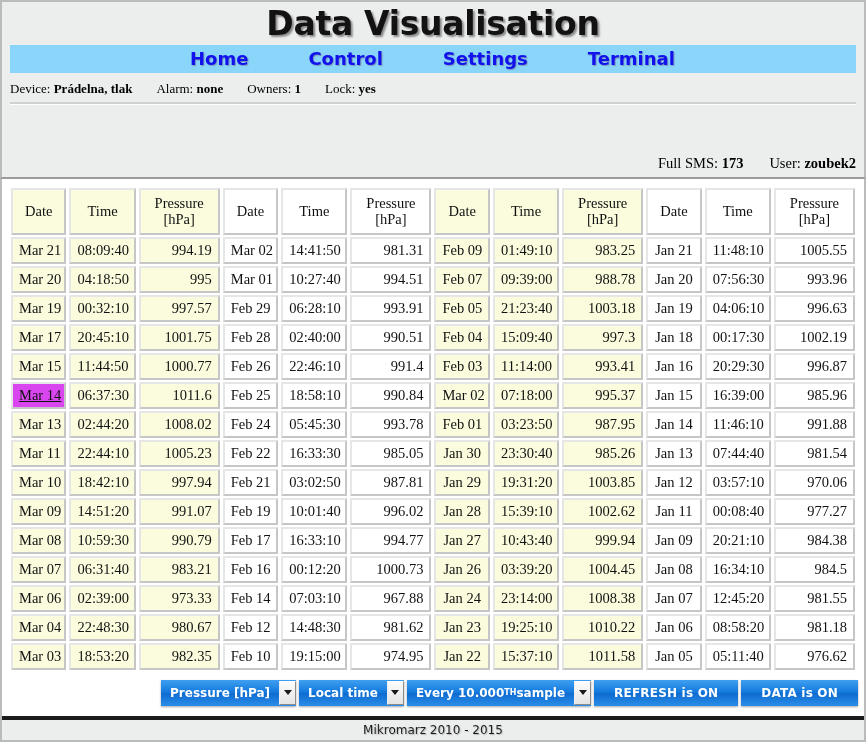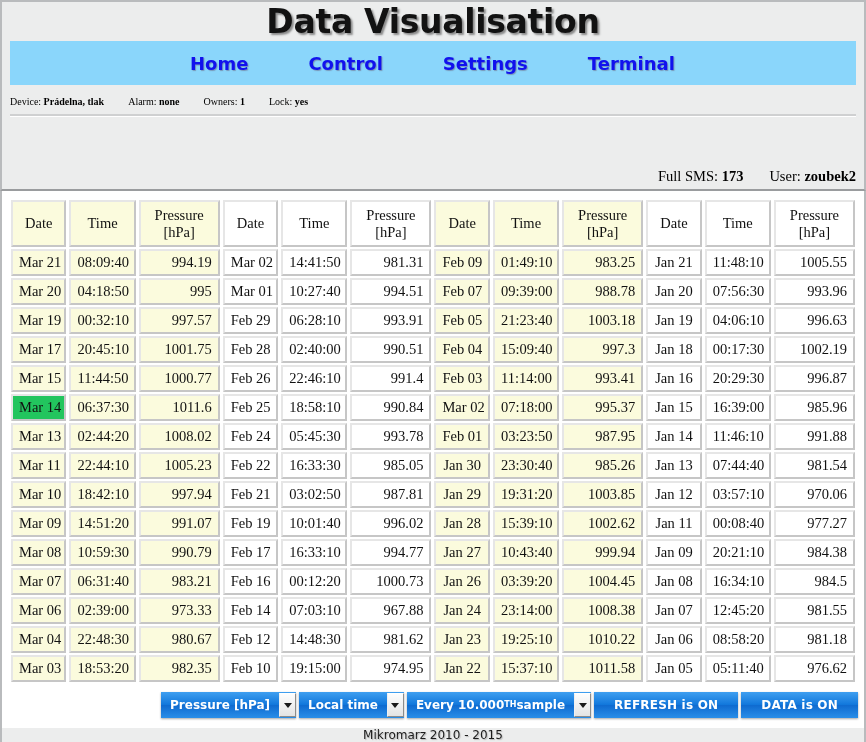--- a/index.html
+++ b/index.html
@@ -47,21 +47,21 @@
 
   
   .navwrap {
     background: #eceded;
     border-left: 2px solid #b9bbbd;
     border-right: 2px solid #b9bbbd;
     padding: 0 8px;
   }
   .nav {
     background: #8ad6fb;
-    height: 44px;
+    height: 28px;
     display: flex;
     align-items: center;
     padding-left: 180px;
     box-sizing: border-box;
   }
   .nav-item {
     font-family: "DejaVu Sans", sans-serif;
     font-weight: bold;
     font-size: 18px;
     color: #1111ee;
@@ -77,21 +77,21 @@
     background: #eceded;
     border-left: 2px solid #b9bbbd;
     border-right: 2px solid #b9bbbd;
     padding: 5px 8px 0 8px;
   }
   .inforow {
     height: 22px;
     display: flex;
     align-items: center;
     font-family: "Liberation Serif", serif;
-    font-size: 10px;
+    font-size: 13px;
   }
   .info-item { margin-right: 24px; white-space: nowrap; }
   .info-item b { font-weight: bold; }
 
   .hr-sep {
     margin: 2px 8px 0 8px;
     height: 2px;
     background: #cfd0d1;
     border-bottom: 1px solid #ffffff;
   }
@@ -367,21 +367,21 @@
             <td class="c-time">22:46:10</td>
             <td class="c-press">991.4</td>
             <td class="c-date" style="background: rgb(251, 251, 221);">Feb 03</td>
             <td class="c-time" style="background: rgb(251, 251, 221);">11:14:00</td>
             <td class="c-press" style="background: rgb(251, 251, 221);">993.41</td>
             <td class="c-date">Jan 16</td>
             <td class="c-time">20:29:30</td>
             <td class="c-press">996.87</td>
           </tr>
           <tr>
-            <td class="c-date" style="background: #22c55e;">Mar 14</td>
+            <td class="c-date" style="background: #d946ef; text-decoration: underline;">Mar 14</td>
             <td class="c-time" style="background: rgb(251, 251, 221);">06:37:30</td>
             <td class="c-press" style="background: rgb(251, 251, 221);">1011.6</td>
             <td class="c-date">Feb 25</td>
             <td class="c-time">18:58:10</td>
             <td class="c-press">990.84</td>
             <td class="c-date" style="background: rgb(251, 251, 221);">Mar 02</td>
             <td class="c-time" style="background: rgb(251, 251, 221);">07:18:00</td>
             <td class="c-press" style="background: rgb(251, 251, 221);">995.37</td>
             <td class="c-date">Jan 15</td>
             <td class="c-time">16:39:00</td>

